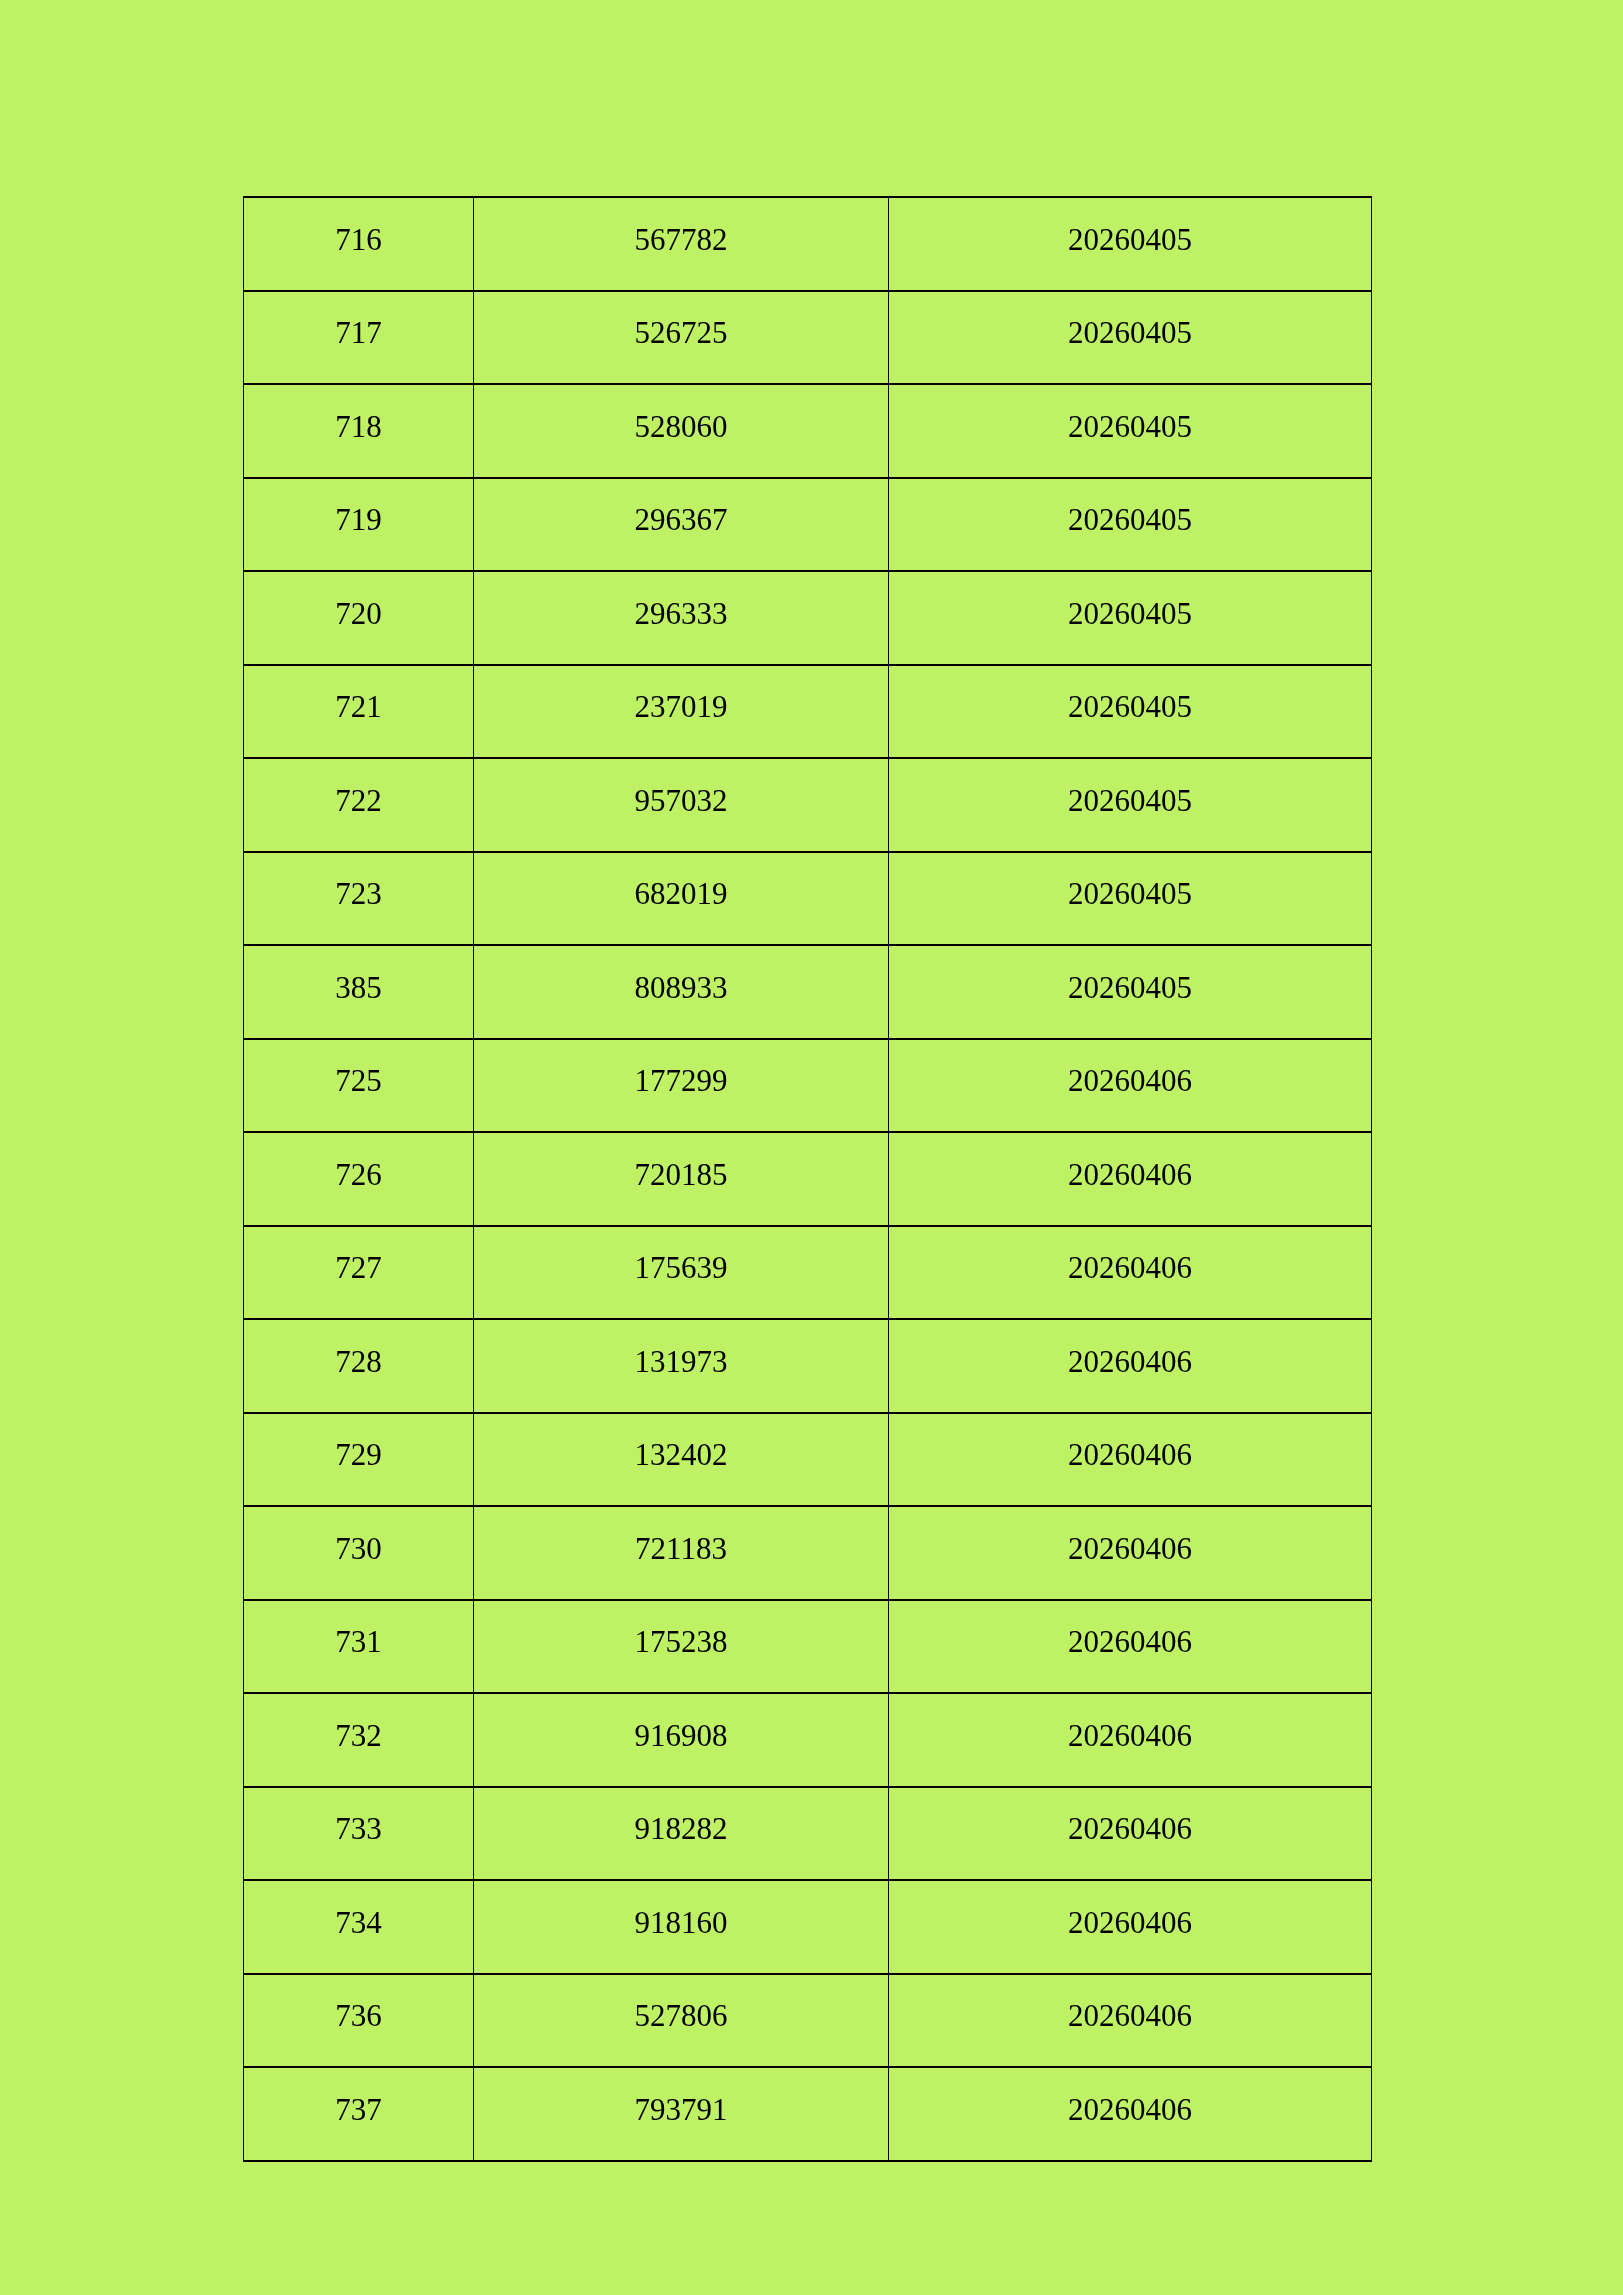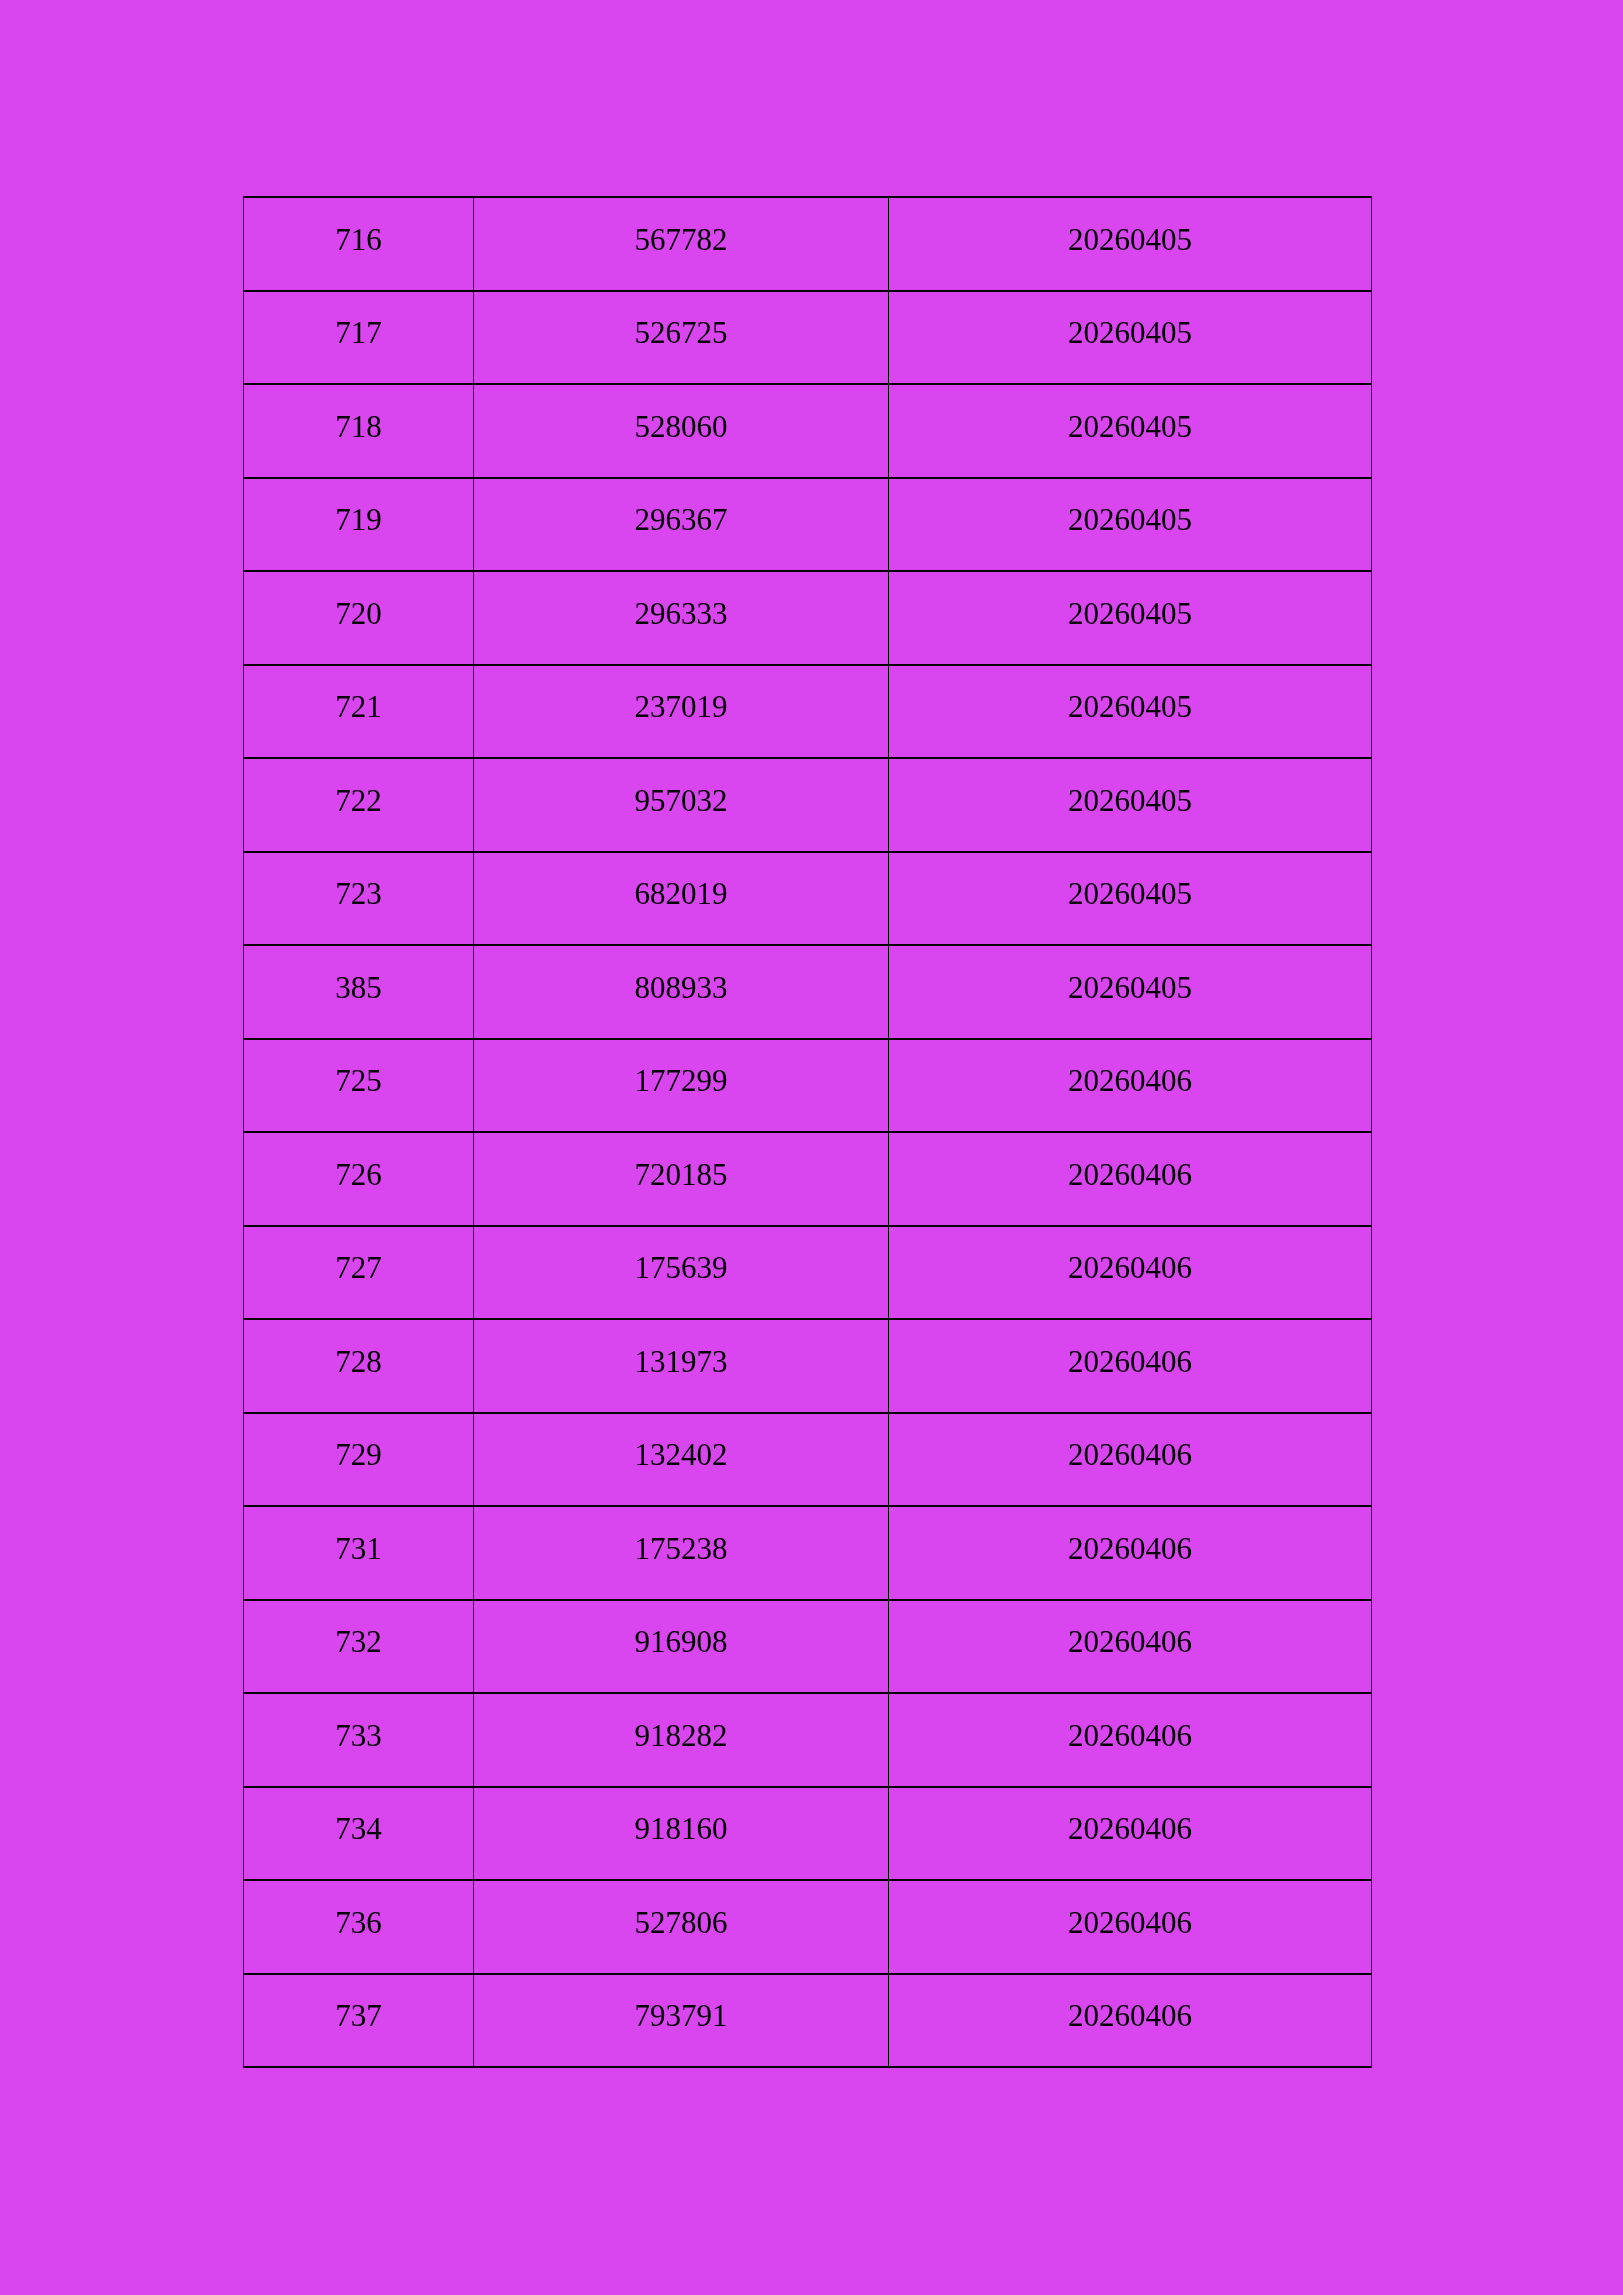--- a/index.html
+++ b/index.html
@@ -14,21 +14,21 @@
     font-family: "Liberation Serif", "DejaVu Serif", serif;
     overflow: hidden;
   }
 
   .page {
     position: absolute;
     left: 0;
     top: 0;
     width: 1623px;
     height: 2295px;
-    background: #d946ef;
+    background: #bef264;
   }
 
   .data-table {
     position: absolute;
     left: 243px;
     top: 196px;
     width: 1128px;
     border-collapse: collapse;
     table-layout: fixed;
   }
@@ -133,20 +133,25 @@
           <td>728</td>
           <td>131973</td>
           <td>20260406</td>
         </tr>
         <tr>
           <td>729</td>
           <td>132402</td>
           <td>20260406</td>
         </tr>
         <tr>
+          <td>730</td>
+          <td>721183</td>
+          <td>20260406</td>
+        </tr>
+        <tr>
           <td>731</td>
           <td>175238</td>
           <td>20260406</td>
         </tr>
         <tr>
           <td>732</td>
           <td>916908</td>
           <td>20260406</td>
         </tr>
         <tr>

